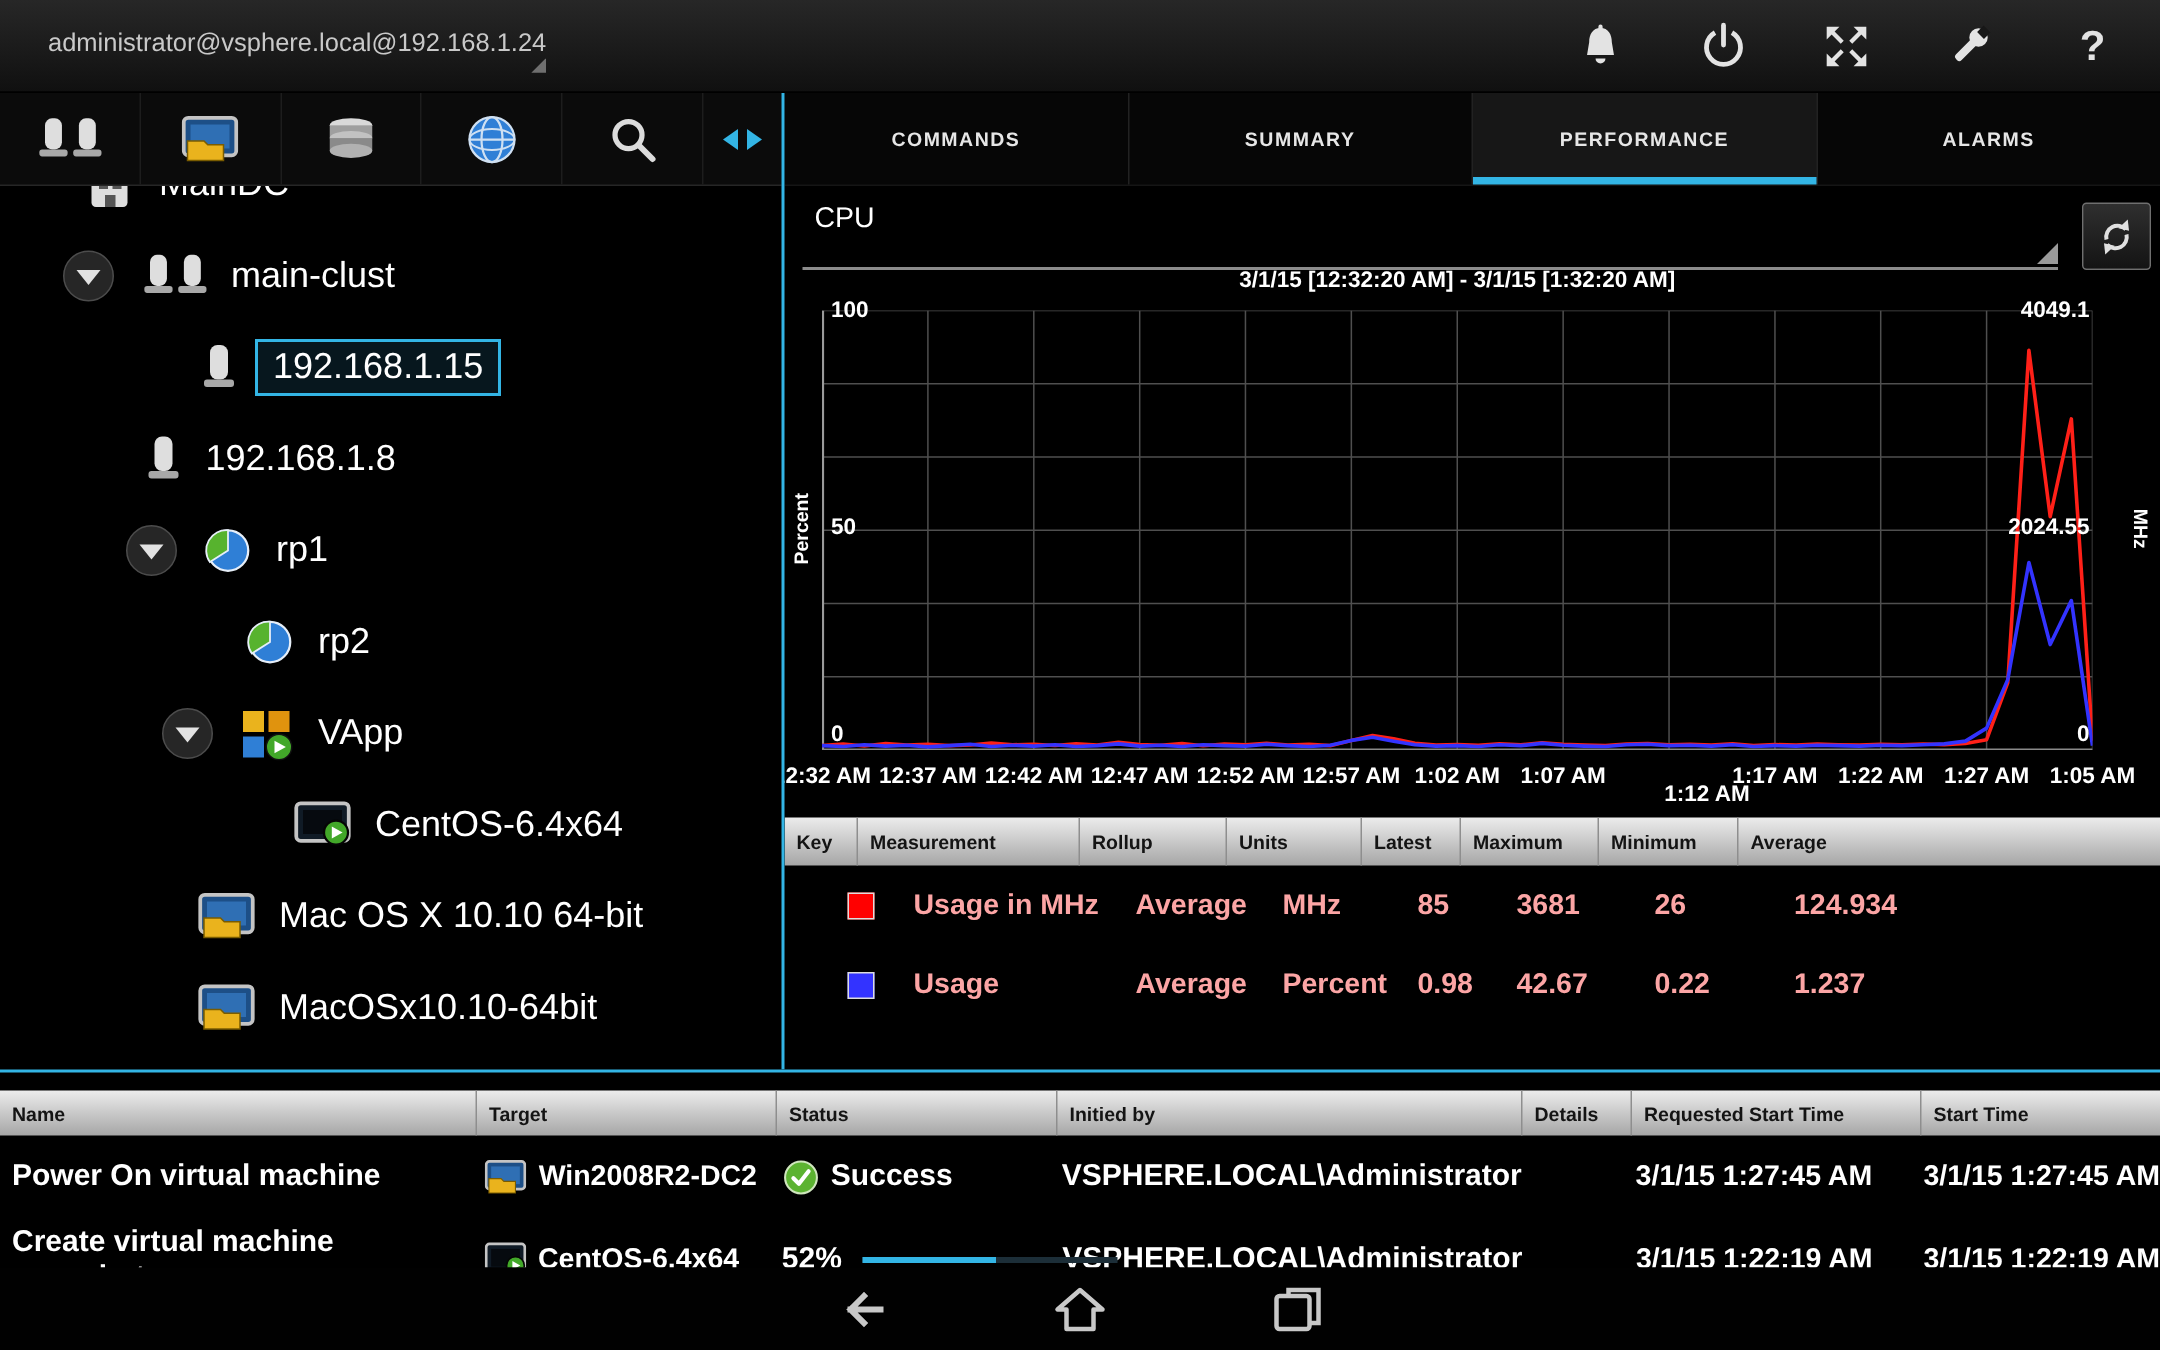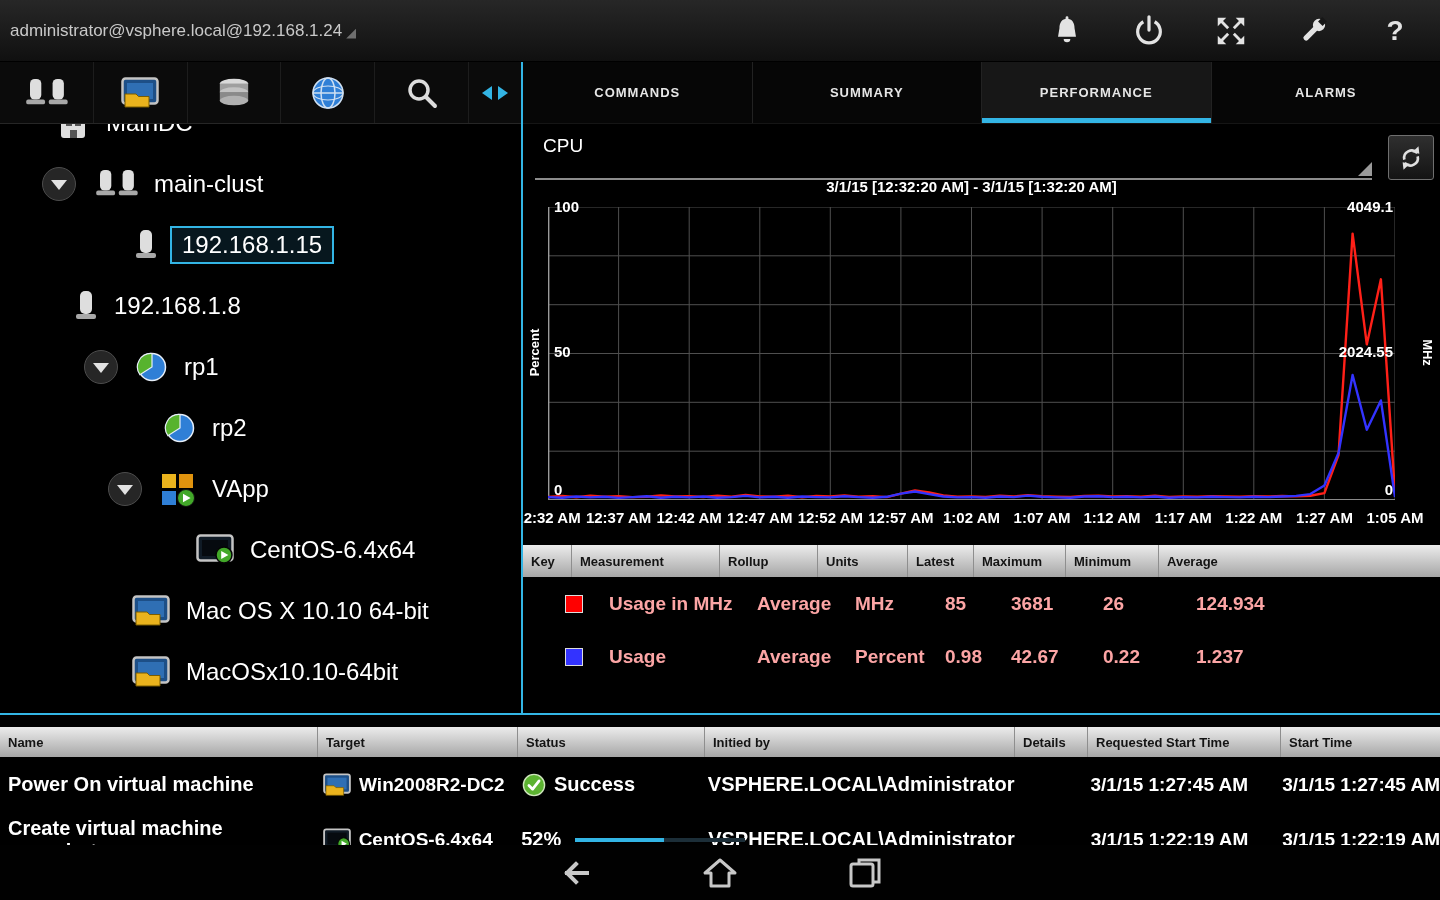--- a/index.html
+++ b/index.html
@@ -9,21 +9,21 @@
     font-family:"Liberation Sans","DejaVu Sans",sans-serif;
     -webkit-font-smoothing:antialiased;
   }
   svg{display:block}
   .icn{display:flex;align-items:center;justify-content:center}
 
   
   .topbar{position:absolute;left:0;top:0;width:1440px;height:62px;
     background:linear-gradient(#272727,#101010);border-bottom:1px solid #000;
     display:flex;align-items:center;z-index:30;box-sizing:border-box;}
-  .topbar-title-wrap{margin-left:10px;display:flex;align-items:center;}
+  .topbar-title-wrap{margin-left:32px;display:flex;align-items:flex-end;flex-direction:column;}
   .topbar-title{font-size:17px;color:#c9c9c9;}
   .title-caret{width:10px;height:10px;background:#6f6f6f;
     clip-path:polygon(100% 0,100% 100%,0 100%);margin-left:4px;margin-bottom:-6px;}
   .topbar-icons{margin-left:auto;display:flex;align-items:center;gap:44px;margin-right:26px;}
   .topbar-icons .icn{width:38px;height:38px;}
   .help-q{font-size:28px;font-weight:bold;color:#e3e3e3;}
 
   
   .ltoolbar{position:absolute;left:0;top:62px;width:521px;height:62px;background:#0b0b0b;
     border-bottom:1px solid #262626;display:flex;align-items:stretch;box-sizing:border-box;z-index:20;}
@@ -310,21 +310,21 @@
     <span class="tlabel">main-clust</span>
   </div>
   <div class="titem" style="padding-left:134px">
     <span class="ticon ic-host icn">
         <svg width="24" height="34">
           <use href="#sym-host"></use>
         </svg>
       </span>
     <span class="tlabel sel-box">192.168.1.15</span>
   </div>
-  <div class="titem" style="padding-left:74px">
+  <div class="titem" style="padding-left:97px">
     <span class="ticon ic-host icn">
         <svg width="24" height="34">
           <use href="#sym-host"></use>
         </svg>
       </span>
     <span class="tlabel">192.168.1.8</span>
   </div>
   <div class="titem" style="padding-left:84px">
     <span class="expander">
         <span class="tri"></span>
@@ -448,21 +448,21 @@
     <span class="axis-label axis-right">MHz</span>
 
     <span class="x-tick" style="left: 25px;">12:32 AM</span>
     <span class="x-tick" style="left: 95.5833px;">12:37 AM</span>
     <span class="x-tick" style="left: 166.167px;">12:42 AM</span>
     <span class="x-tick" style="left: 236.75px;">12:47 AM</span>
     <span class="x-tick" style="left: 307.333px;">12:52 AM</span>
     <span class="x-tick" style="left: 377.917px;">12:57 AM</span>
     <span class="x-tick" style="left: 448.5px;">1:02 AM</span>
     <span class="x-tick" style="left: 519.083px;">1:07 AM</span>
-    <span class="x-tick" style="left: 589px;">1:12 AM</span>
+    <span class="x-tick" style="left: 615px; margin-top: 12px;">1:12 AM</span>
     <span class="x-tick" style="left: 660.25px;">1:17 AM</span>
     <span class="x-tick" style="left: 730.833px;">1:22 AM</span>
     <span class="x-tick" style="left: 801.417px;">1:27 AM</span>
     <span class="x-tick" style="left: 872px;">1:05 AM</span>
   </div>
 
   <div class="measure-table">
     <div class="m-header">
       <div class="m-cell c-key">Key</div>
       <div class="m-cell c-meas">Measurement</div>

